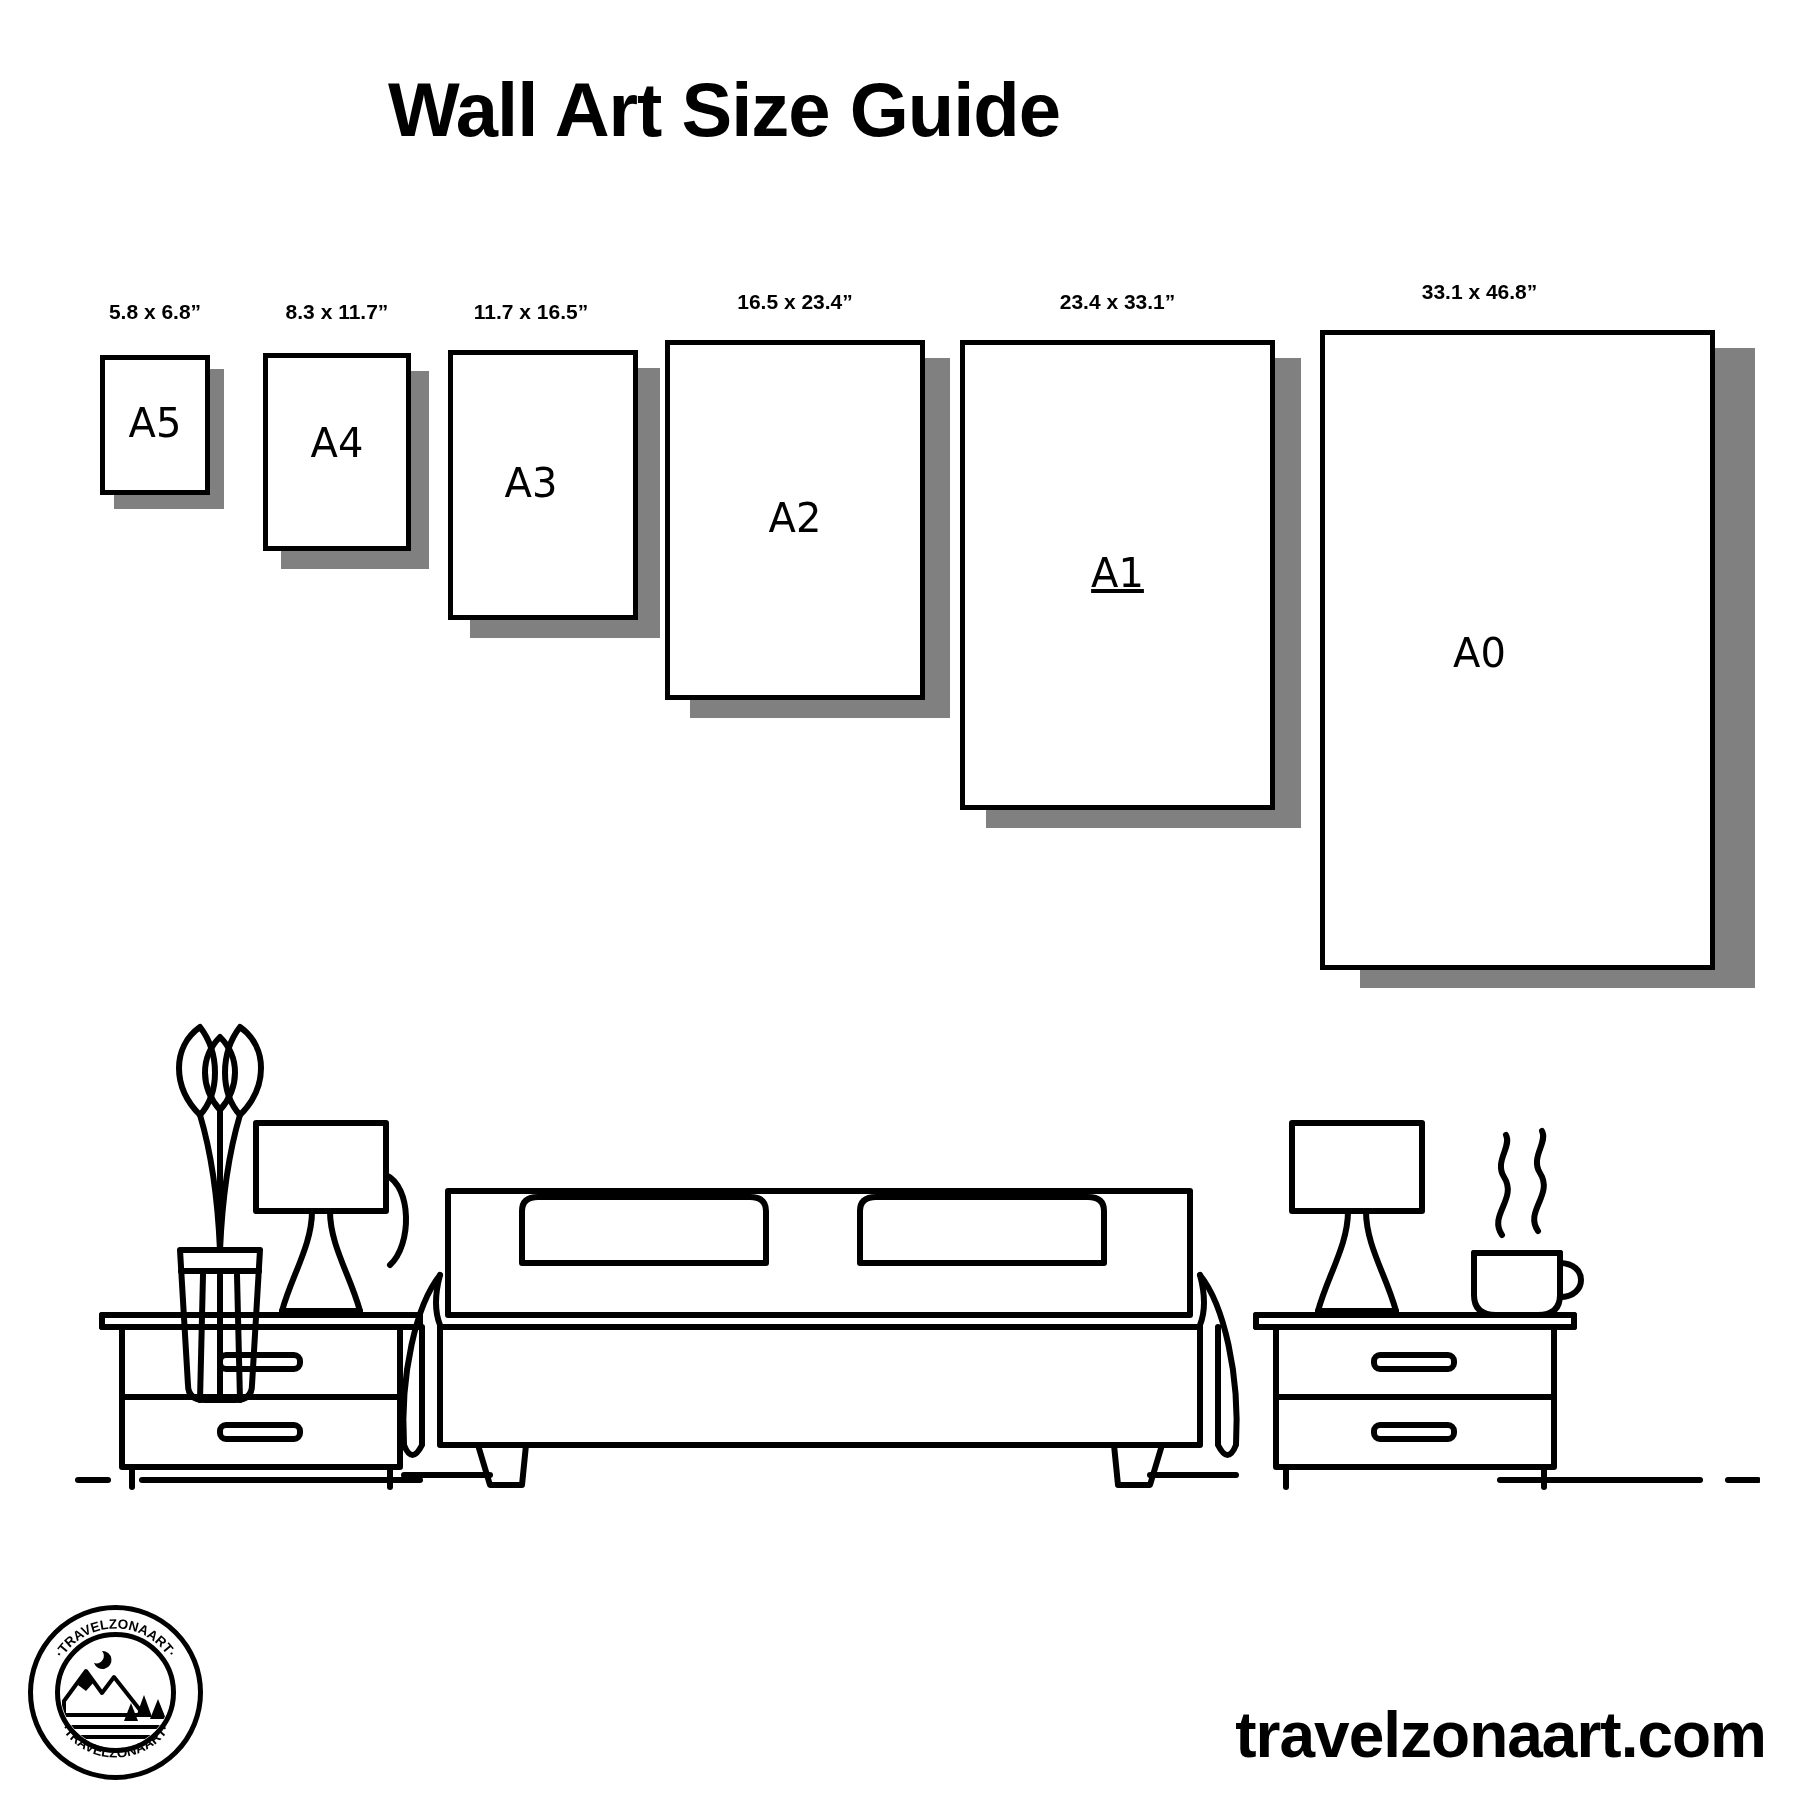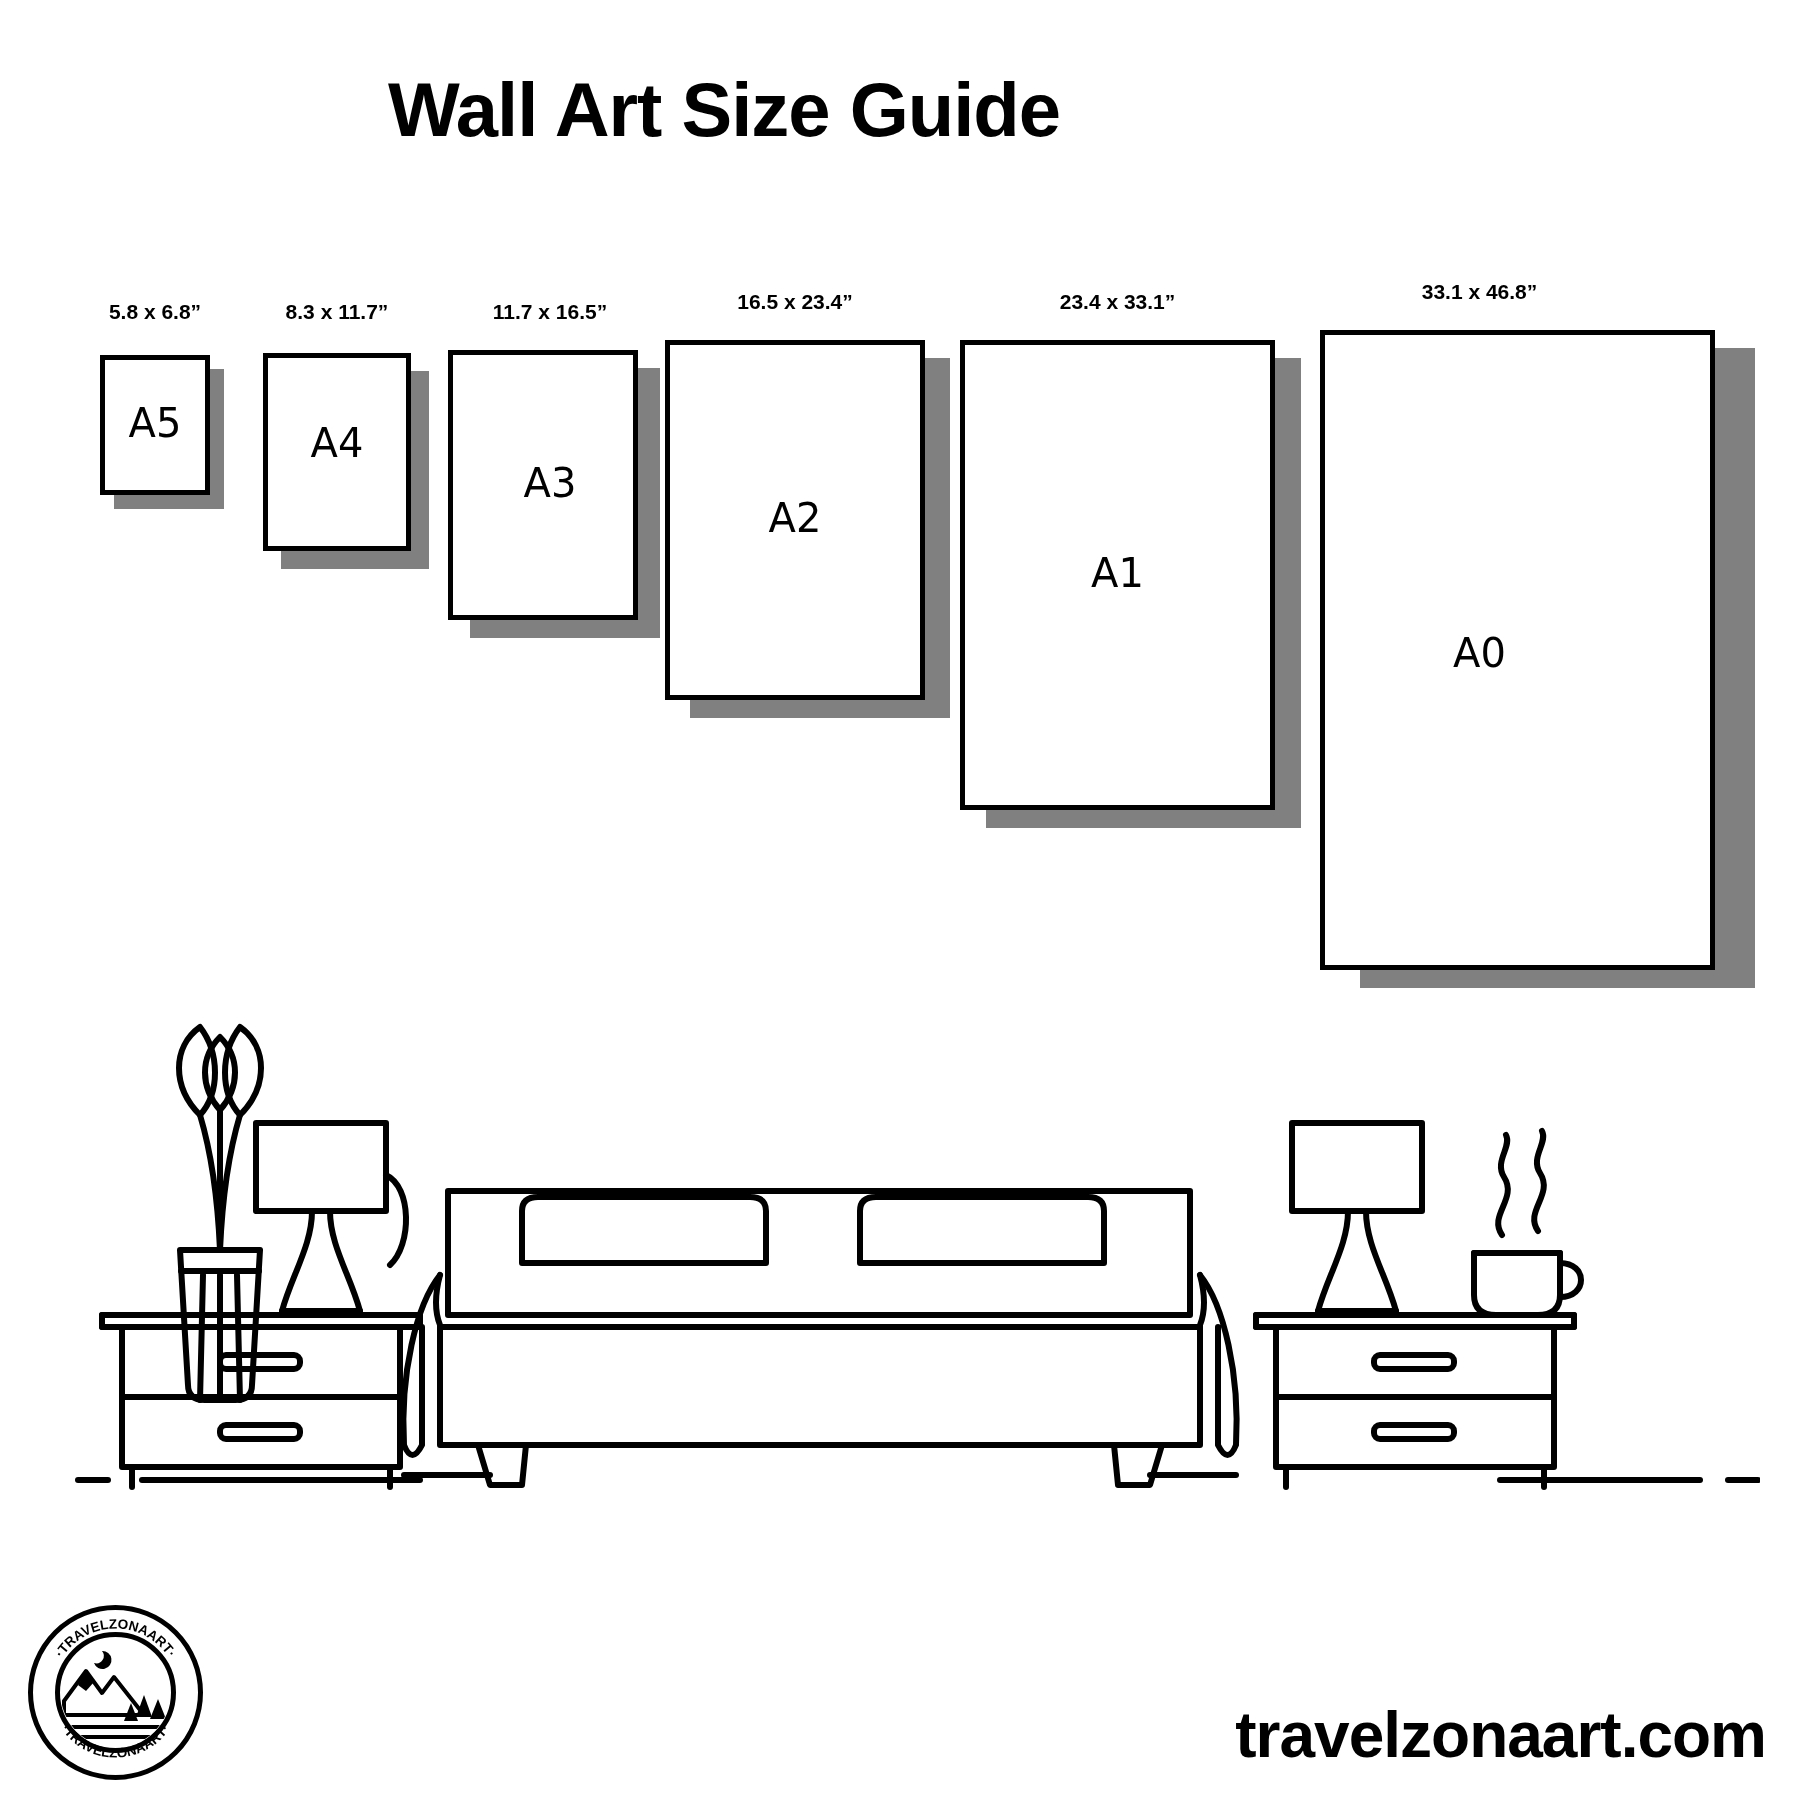--- a/index.html
+++ b/index.html
@@ -109,39 +109,39 @@
     <div class="frame-label" style="top:100px;">A5</div>
   </div>
 
   <div class="frame-group" style="left:263px; top:300px; width:148px; height:260px;">
     <div class="frame-dim" style="top:0px;">8.3 x 11.7”</div>
     <div class="frame-shadow" style="left:18px; top:71px; width:148px; height:198px;"></div>
     <div class="frame-box" style="left:0px; top:53px; width:148px; height:198px;"></div>
     <div class="frame-label" style="top:120px;">A4</div>
   </div>
 
-  <div class="frame-group" style="left:448px; top:300px; width:166px; height:340px;padding-left:38px;">
+  <div class="frame-group" style="left:448px; top:300px; width:166px; height:340px;">
     <div class="frame-dim" style="top:0px;">11.7 x 16.5”</div>
     <div class="frame-shadow" style="left:22px; top:68px; width:190px; height:270px;"></div>
     <div class="frame-box" style="left:0px; top:50px; width:190px; height:270px;"></div>
     <div class="frame-label" style="top:160px;">A3</div>
   </div>
 
   <div class="frame-group" style="left:665px; top:290px; width:260px; height:430px;">
     <div class="frame-dim" style="top:0px;">16.5 x 23.4”</div>
     <div class="frame-shadow" style="left:25px; top:68px; width:260px; height:360px;"></div>
     <div class="frame-box" style="left:0px; top:50px; width:260px; height:360px;"></div>
     <div class="frame-label" style="top:205px;">A2</div>
   </div>
 
   <div class="frame-group" style="left:960px; top:290px; width:315px; height:540px;">
     <div class="frame-dim" style="top:0px;">23.4 x 33.1”</div>
     <div class="frame-shadow" style="left:26px; top:68px; width:315px; height:470px;"></div>
     <div class="frame-box" style="left:0px; top:50px; width:315px; height:470px;"></div>
-    <div class="frame-label" style="top:260px;">A1</div>
+    <div class="frame-label" style="top:260px;text-decoration:underline;">A1</div>
   </div>
 
   <div class="frame-group" style="left:1320px; top:280px; width:319px; height:720px;">
     <div class="frame-dim" style="top:0px;">33.1 x 46.8”</div>
     <div class="frame-shadow" style="left:40px; top:68px; width:395px; height:640px;"></div>
     <div class="frame-box" style="left:0px; top:50px; width:395px; height:640px;"></div>
     <div class="frame-label" style="top:350px;">A0</div>
   </div>
 
 </div>

